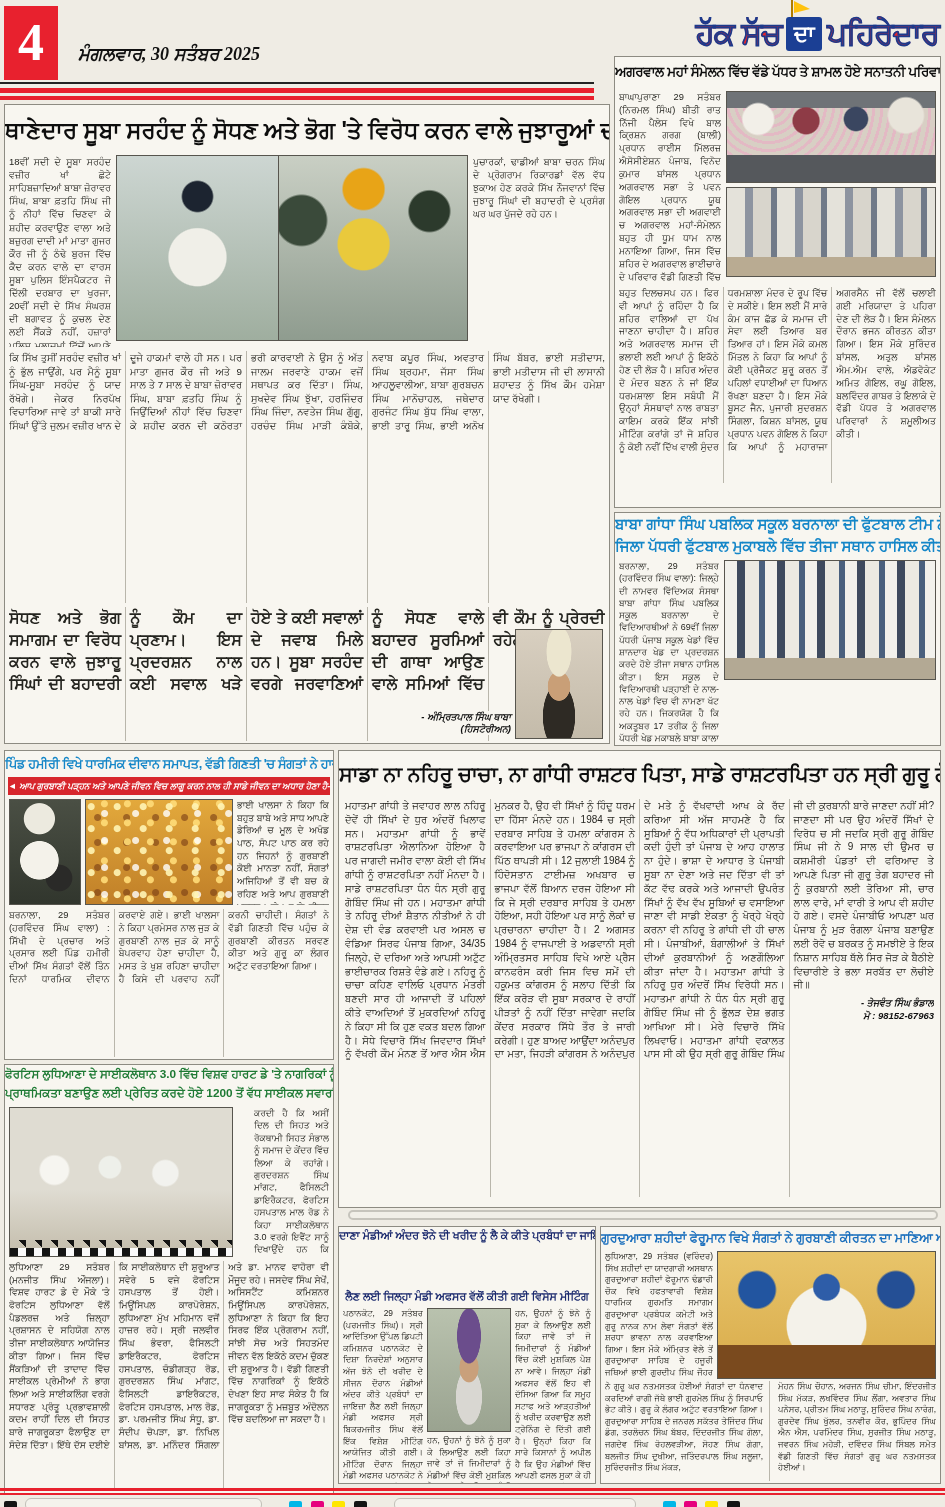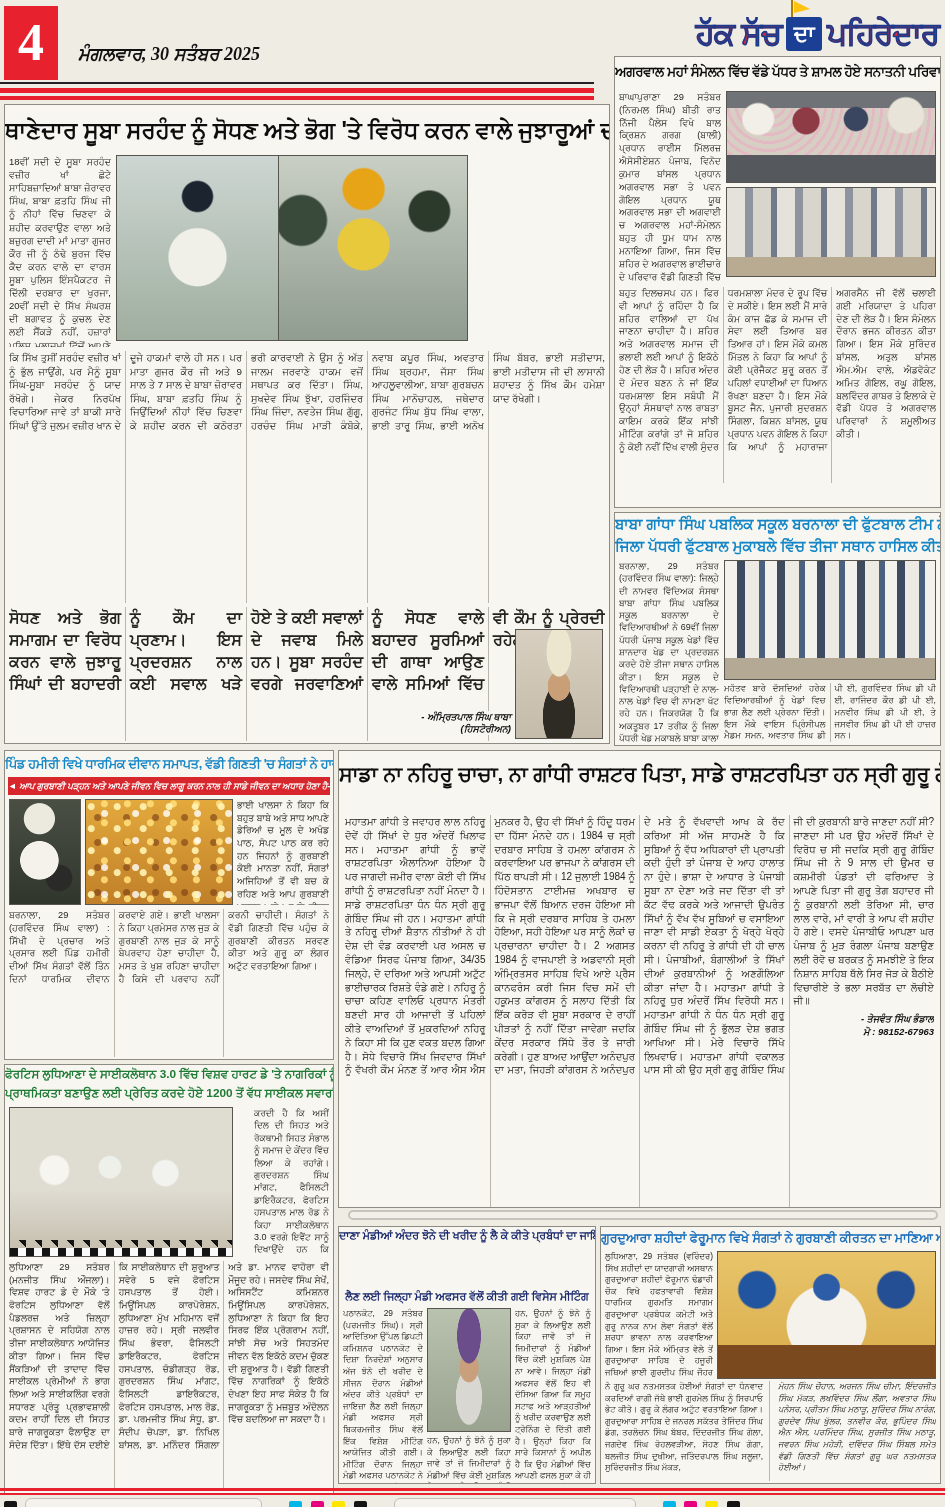--- a/index.html
+++ b/index.html
@@ -125,20 +125,21 @@
 <div class="abs redrule" style="right:130px;top:97px;width:62px;height:3px;"></div>
 
 <div class="article" style="left:4px;top:104px;width:606px;height:640px;">
   <div class="headline" style="font-size:23px;line-height:50px;height:50px;">ਥਾਣੇਦਾਰ ਸੂਬਾ ਸਰਹੰਦ ਨੂੰ ਸੋਧਣ ਅਤੇ ਭੋਗ 'ਤੇ ਵਿਰੋਧ ਕਰਨ ਵਾਲੇ ਜੁਝਾਰੂਆਂ ਦੀ ਬਹਾਦਰੀ ਨੂੰ ਪ੍ਰਣਾਮ</div>
   <div style="display:flex;height:192px;padding:0 4px;gap:5px;">
     <div class="txt" style="width:102px;font-size:9.5px;">18ਵੀਂ ਸਦੀ ਦੇ ਸੂਬਾ ਸਰਹੰਦ ਵਜ਼ੀਰ ਖਾਂ ਛੋਟੇ ਸਾਹਿਬਜ਼ਾਦਿਆਂ ਬਾਬਾ ਜ਼ੋਰਾਵਰ ਸਿੰਘ, ਬਾਬਾ ਫ਼ਤਹਿ ਸਿੰਘ ਜੀ ਨੂੰ ਨੀਹਾਂ ਵਿੱਚ ਚਿਣਵਾ ਕੇ ਸ਼ਹੀਦ ਕਰਵਾਉਣ ਵਾਲਾ ਅਤੇ ਬਜ਼ੁਰਗ ਦਾਦੀ ਮਾਂ ਮਾਤਾ ਗੁਜਰ ਕੌਰ ਜੀ ਨੂੰ ਠੰਢੇ ਬੁਰਜ ਵਿੱਚ ਕੈਦ ਕਰਨ ਵਾਲੇ ਦਾ ਵਾਰਸ ਸੂਬਾ ਪੁਲਿਸ ਇੰਸਪੈਕਟਰ ਜੋ ਦਿੱਲੀ ਦਰਬਾਰ ਦਾ ਖੁਰਜਾ, 20ਵੀਂ ਸਦੀ ਦੇ ਸਿੱਖ ਸੰਘਰਸ਼ ਦੀ ਬਗਾਵਤ ਨੂੰ ਕੁਚਲ ਦੇਣ ਲਈ ਸੈਂਕੜੇ ਨਹੀਂ, ਹਜ਼ਾਰਾਂ ਪੁਲਿਸ ਮੁਲਾਜ਼ਮਾਂ ਵਿੱਚੋਂ ਆਪਣੇ ਆਪ ਨੂੰ ਸੂਬਾ ਸਰਹੰਦ ਦਾ ਖਿਤਾਬ ਦੇ ਕੇ ਬੜੇ ਮਾਣ ਨਾਲ ਕਿਹਾ ਕਰਦਾ ਸੀ</div>
     <div class="photo" style="width:352px;height:186px;display:flex;">
       <div class="ph-protest-l" style="width:46%;height:100%;"></div>
       <div class="ph-protest-r" style="width:54%;height:100%;border-left:1px solid #57554e;"></div>
     </div>
+    <div class="txt cols" style="flex:1;font-size:9.5px;column-count:1;">ਪੁਚਾਰਕਾਂ, ਢਾਡੀਆਂ ਬਾਬਾ ਚਰਨ ਸਿੰਘ ਦੇ ਪ੍ਰੋਗਰਾਮ ਰਿਕਾਰਡਾਂ ਵੱਲ ਵੱਧ ਝੁਕਾਅ ਹੋਣ ਕਰਕੇ ਸਿੱਖ ਨੌਜਵਾਨਾਂ ਵਿੱਚ ਜੁਝਾਰੂ ਸਿੰਘਾਂ ਦੀ ਬਹਾਦਰੀ ਦੇ ਪ੍ਰਸੰਗ ਘਰ ਘਰ ਪੁੱਜਦੇ ਰਹੇ ਹਨ।</div>
   </div>
   <div class="cols txt" style="height:252px;margin:4px 4px 0 4px;column-count:5;font-size:9.8px;">ਕਿ ਸਿੱਖ ਤੁਸੀਂ ਸਰਹੰਦ ਵਜ਼ੀਰ ਖਾਂ ਨੂੰ ਭੁੱਲ ਜਾਉਂਗੇ, ਪਰ ਮੈਨੂੰ ਸੂਬਾ ਸਿੰਘ-ਸੂਬਾ ਸਰਹੰਦ ਨੂੰ ਯਾਦ ਰੱਖੋਗੇ। ਜੇਕਰ ਨਿਰਪੱਖ ਵਿਚਾਰਿਆ ਜਾਵੇ ਤਾਂ ਬਾਕੀ ਸਾਰੇ ਸਿੰਘਾਂ ਉੱਤੇ ਜੁਲਮ ਵਜ਼ੀਰ ਖਾਨ ਦੇ ਦੂਜੇ ਹਾਕਮਾਂ ਵਾਲੇ ਹੀ ਸਨ। ਪਰ ਮਾਤਾ ਗੁਜਰ ਕੌਰ ਜੀ ਅਤੇ 9 ਸਾਲ ਤੇ 7 ਸਾਲ ਦੇ ਬਾਬਾ ਜ਼ੋਰਾਵਰ ਸਿੰਘ, ਬਾਬਾ ਫ਼ਤਹਿ ਸਿੰਘ ਨੂੰ ਜਿਉਂਦਿਆਂ ਨੀਹਾਂ ਵਿੱਚ ਚਿਣਵਾ ਕੇ ਸ਼ਹੀਦ ਕਰਨ ਦੀ ਕਠੋਰਤਾ ਭਰੀ ਕਾਰਵਾਈ ਨੇ ਉਸ ਨੂੰ ਅੱਤ ਜਾਲਮ ਜਰਵਾਣੇ ਹਾਕਮ ਵਜੋਂ ਸਥਾਪਤ ਕਰ ਦਿੱਤਾ। ਸਿੰਘ, ਸੁਖਦੇਵ ਸਿੰਘ ਝੁੱਖਾ, ਹਰਜਿੰਦਰ ਸਿੰਘ ਜਿੰਦਾ, ਨਵਤੇਜ ਸਿੰਘ ਗੁੱਗੂ, ਹਰਚੰਦ ਸਿੰਘ ਮਾੜੀ ਕੰਬੋਕੇ, ਨਵਾਬ ਕਪੂਰ ਸਿੰਘ, ਅਵਤਾਰ ਸਿੰਘ ਬ੍ਰਹਮਾ, ਜੱਸਾ ਸਿੰਘ ਆਹਲੂਵਾਲੀਆ, ਬਾਬਾ ਗੁਰਬਚਨ ਸਿੰਘ ਮਾਨੋਚਾਹਲ, ਜਥੇਦਾਰ ਗੁਰਜੰਟ ਸਿੰਘ ਬੁੱਧ ਸਿੰਘ ਵਾਲਾ, ਭਾਈ ਤਾਰੂ ਸਿੰਘ, ਭਾਈ ਅਨੋਖ ਸਿੰਘ ਬੱਬਰ, ਭਾਈ ਸਤੀਦਾਸ, ਭਾਈ ਮਤੀਦਾਸ ਜੀ ਦੀ ਲਾਸਾਨੀ ਸ਼ਹਾਦਤ ਨੂੰ ਸਿੱਖ ਕੌਮ ਹਮੇਸ਼ਾ ਯਾਦ ਰੱਖੇਗੀ।</div>
   <div style="position:relative;height:134px;margin:4px;">
     <div class="cols txt" style="height:100%;column-count:5;font-size:16px;font-weight:bold;">ਸੋਧਣ ਅਤੇ ਭੋਗ ਸਮਾਗਮ ਦਾ ਵਿਰੋਧ ਕਰਨ ਵਾਲੇ ਜੁਝਾਰੂ ਸਿੰਘਾਂ ਦੀ ਬਹਾਦਰੀ ਨੂੰ ਕੌਮ ਦਾ ਪ੍ਰਣਾਮ। ਇਸ ਪ੍ਰਦਰਸ਼ਨ ਨਾਲ ਕਈ ਸਵਾਲ ਖੜੇ ਹੋਏ ਤੇ ਕਈ ਸਵਾਲਾਂ ਦੇ ਜਵਾਬ ਮਿਲੇ ਹਨ। ਸੂਬਾ ਸਰਹੰਦ ਵਰਗੇ ਜਰਵਾਣਿਆਂ ਨੂੰ ਸੋਧਣ ਵਾਲੇ ਬਹਾਦਰ ਸੂਰਮਿਆਂ ਦੀ ਗਾਥਾ ਆਉਣ ਵਾਲੇ ਸਮਿਆਂ ਵਿੱਚ ਵੀ ਕੌਮ ਨੂੰ ਪ੍ਰੇਰਦੀ ਰਹੇਗੀ।</div>
     <div class="photo ph-historian" style="position:absolute;right:2px;bottom:2px;width:88px;height:110px;"></div>
     <div class="attrib" style="position:absolute;right:94px;bottom:6px;width:128px;background:#f8f6f0;">- ਅੰਮ੍ਰਿਤਪਾਲ ਸਿੰਘ ਥਾਬਾ (ਹਿਸਟੋਰੀਅਨ)</div>
   </div>
 </div>
 
 <div class="article" style="left:614px;top:56px;width:327px;height:452px;">
@@ -153,42 +154,41 @@
   <div class="cols txt" style="height:196px;margin:4px;column-count:3;font-size:9.3px;">ਬਹੁਤ ਦਿਲਚਸਪ ਹਨ। ਫਿਰ ਵੀ ਆਪਾਂ ਨੂੰ ਰਹਿੰਦਾ ਹੈ ਕਿ ਸ਼ਹਿਰ ਵਾਲਿਆਂ ਦਾ ਪੱਖ ਜਾਣਨਾ ਚਾਹੀਦਾ ਹੈ। ਸ਼ਹਿਰ ਅਤੇ ਅਗਰਵਾਲ ਸਮਾਜ ਦੀ ਭਲਾਈ ਲਈ ਆਪਾਂ ਨੂੰ ਇਕੱਠੇ ਹੋਣ ਦੀ ਲੋੜ ਹੈ। ਸ਼ਹਿਰ ਅੰਦਰ ਦੋ ਮੰਦਰ ਬਣਨ ਨੇ ਜਾਂ ਇੱਕ ਧਰਮਸ਼ਾਲਾ ਇਸ ਸਬੰਧੀ ਮੈਂ ਉਨ੍ਹਾਂ ਸੰਸਥਾਵਾਂ ਨਾਲ ਰਾਬਤਾ ਕਾਇਮ ਕਰਕੇ ਇੱਕ ਸਾਂਝੀ ਮੀਟਿੰਗ ਕਰਾਂਗੇ ਤਾਂ ਜੋ ਸ਼ਹਿਰ ਨੂੰ ਕੋਈ ਨਵੀਂ ਦਿੱਖ ਵਾਲੀ ਸੁੰਦਰ ਧਰਮਸ਼ਾਲਾ ਮੰਦਰ ਦੇ ਰੂਪ ਵਿੱਚ ਦੇ ਸਕੀਏ। ਇਸ ਲਈ ਮੈਂ ਸਾਰੇ ਕੰਮ ਕਾਜ ਛੱਡ ਕੇ ਸਮਾਜ ਦੀ ਸੇਵਾ ਲਈ ਤਿਆਰ ਬਰ ਤਿਆਰ ਹਾਂ। ਇਸ ਮੌਕੇ ਕਮਲ ਮਿੱਤਲ ਨੇ ਕਿਹਾ ਕਿ ਆਪਾਂ ਨੂੰ ਕੋਈ ਪ੍ਰੋਜੈਕਟ ਸ਼ੁਰੂ ਕਰਨ ਤੋਂ ਪਹਿਲਾਂ ਵਧਾਈਆਂ ਦਾ ਧਿਆਨ ਰੱਖਣਾ ਬਣਦਾ ਹੈ। ਇਸ ਮੌਕੇ ਬੂਸਟ ਜੈਨ, ਪੁਜਾਰੀ ਸੁਦਰਸ਼ਨ ਸਿੰਗਲਾ, ਕਿਸ਼ਨ ਬਾਂਸਲ, ਯੂਥ ਪ੍ਰਧਾਨ ਪਵਨ ਗੋਇਲ ਨੇ ਕਿਹਾ ਕਿ ਆਪਾਂ ਨੂੰ ਮਹਾਰਾਜਾ ਅਗਰਸੈਨ ਜੀ ਵੱਲੋਂ ਚਲਾਈ ਗਈ ਮਰਿਯਾਦਾ ਤੇ ਪਹਿਰਾ ਦੇਣ ਦੀ ਲੋੜ ਹੈ। ਇਸ ਸੰਮੇਲਨ ਦੌਰਾਨ ਭਜਨ ਕੀਰਤਨ ਕੀਤਾ ਗਿਆ। ਇਸ ਮੌਕੇ ਸੁਰਿੰਦਰ ਬਾਂਸਲ, ਅਤੁਲ ਬਾਂਸਲ ਐਮ.ਐਮ ਵਾਲੇ, ਐਡਵੋਕੇਟ ਅਮਿਤ ਗੋਇਲ, ਰਘੂ ਗੋਇਲ, ਬਲਵਿੰਦਰ ਗਾਬਰ ਤੇ ਇਲਾਕੇ ਦੇ ਵੱਡੀ ਪੱਧਰ ਤੇ ਅਗਰਵਾਲ ਪਰਿਵਾਰਾਂ ਨੇ ਸ਼ਮੂਲੀਅਤ ਕੀਤੀ।</div>
 </div>
 
 <div class="article" style="left:614px;top:512px;width:327px;height:234px;">
   <div class="headline" style="font-size:15px;line-height:22px;height:22px;color:#1486c8;">ਬਾਬਾ ਗਾਂਧਾ ਸਿੰਘ ਪਬਲਿਕ ਸਕੂਲ ਬਰਨਾਲਾ ਦੀ ਫੁੱਟਬਾਲ ਟੀਮ ਨੇ</div>
   <div class="headline" style="font-size:15px;line-height:22px;height:22px;color:#1486c8;">ਜਿਲਾ ਪੱਧਰੀ ਫੁੱਟਬਾਲ ਮੁਕਾਬਲੇ ਵਿੱਚ ਤੀਜਾ ਸਥਾਨ ਹਾਸਿਲ ਕੀਤਾ</div>
   <div style="display:flex;gap:5px;padding:3px 4px;height:182px;">
     <div class="txt" style="width:100px;font-size:8.9px;">ਬਰਨਾਲਾ, 29 ਸਤੰਬਰ (ਹਰਵਿੰਦਰ ਸਿੰਘ ਵਾਲਾ): ਜਿਲ੍ਹੇ ਦੀ ਨਾਮਵਰ ਵਿੱਦਿਅਕ ਸੰਸਥਾ ਬਾਬਾ ਗਾਂਧਾ ਸਿੰਘ ਪਬਲਿਕ ਸਕੂਲ ਬਰਨਾਲਾ ਦੇ ਵਿਦਿਆਰਥੀਆਂ ਨੇ 69ਵੀਂ ਜਿਲਾ ਪੱਧਰੀ ਪੰਜਾਬ ਸਕੂਲ ਖੇਡਾਂ ਵਿੱਚ ਸ਼ਾਨਦਾਰ ਖੇਡ ਦਾ ਪ੍ਰਦਰਸ਼ਨ ਕਰਦੇ ਹੋਏ ਤੀਜਾ ਸਥਾਨ ਹਾਸਿਲ ਕੀਤਾ। ਇਸ ਸਕੂਲ ਦੇ ਵਿਦਿਆਰਥੀ ਪੜ੍ਹਾਈ ਦੇ ਨਾਲ-ਨਾਲ ਖੇਡਾਂ ਵਿਚ ਵੀ ਨਾਮਣਾ ਖੱਟ ਰਹੇ ਹਨ। ਜਿਕਰਯੋਗ ਹੈ ਕਿ ਅਕਤੂਬਰ 17 ਤਰੀਕ ਨੂੰ ਜਿਲਾ ਪੱਧਰੀ ਖੇਡ ਮੁਕਾਬਲੇ ਬਾਬਾ ਕਾਲਾ ਮਹਿਰ ਸਟੇਡੀਅਮ ਬਰਨਾਲਾ ਵਿਖੇ ਕਰਵਾਏ ਗਏ। ਇਸ ਖੁਸ਼ੀ ਦੇ ਮੌਕੇ 'ਤੇ ਸੰਸਥਾ ਦੇ ਪ੍ਰਿੰਸੀਪਲ ਡਾ. ਸੰਦੀਪ ਕੁਮਾਰ ਜੀ ਨੇ ਖਿਡਾਰੀਆਂ ਨੂੰ ਵਧਾਈ ਦਿੰਦੇ ਹੋਏ ਖੇਡਾਂ ਦਾ ਸਾਡੀ ਜ਼ਿੰਦਗੀ ਵਿਚ</div>
     <div style="flex:1;display:flex;flex-direction:column;gap:3px;">
       <div class="photo ph-team" style="height:120px;"></div>
-      <div class="cols txt" style="flex:1;column-count:2;font-size:8.6px;">ਮਹੱਤਵ ਬਾਰੇ ਦੱਸਦਿਆਂ ਹਰੇਕ ਵਿਦਿਆਰਥੀਆਂ ਨੂੰ ਖੇਡਾਂ ਵਿਚ ਭਾਗ ਲੈਣ ਲਈ ਪ੍ਰੇਰਨਾ ਦਿੱਤੀ। ਇਸ ਮੌਕੇ ਵਾਇਸ ਪ੍ਰਿੰਸੀਪਲ ਮੈਡਮ ਸਮਨ, ਅਵਤਾਰ ਸਿੰਘ ਡੀ ਪੀ ਈ, ਗੁਰਵਿੰਦਰ ਸਿੰਘ ਡੀ ਪੀ ਈ, ਰਾਜਿੰਦਰ ਕੌਰ ਡੀ ਪੀ ਈ, ਮਨਵੀਰ ਸਿੰਘ ਡੀ ਪੀ ਈ, ਤੇ ਜਸਵੀਰ ਸਿੰਘ ਡੀ ਪੀ ਈ ਹਾਜ਼ਰ ਸਨ।</div>
     </div>
   </div>
 </div>
 
 <div class="article" style="left:4px;top:750px;width:330px;height:310px;">
   <div class="headline" style="font-size:12.8px;line-height:26px;height:26px;color:#1486c8;letter-spacing:-0.3px;">ਪਿੰਡ ਹਮੀਰੀ ਵਿਖੇ ਧਾਰਮਿਕ ਦੀਵਾਨ ਸਮਾਪਤ, ਵੱਡੀ ਗਿਣਤੀ 'ਚ ਸੰਗਤਾਂ ਨੇ ਹਾਜ਼ਰੀ ਭਰੀ</div>
   <div class="strip" style="height:18px;line-height:18px;font-size:8.8px;margin:0 3px;">
     <span>◄</span>
     <span>ਆਪ ਗੁਰਬਾਣੀ ਪੜ੍ਹਨ ਅਤੇ ਆਪਣੇ ਜੀਵਨ ਵਿਚ ਲਾਗੂ ਕਰਨ ਨਾਲ ਹੀ ਸਾਡੇ ਜੀਵਨ ਦਾ ਅਧਾਰ ਹੋਣਾ ਹੈ- ਭਾਈ ਪੰਥਪ੍ਰੀਤ ਸਿੰਘ</span>
   </div>
   <div style="display:flex;gap:4px;padding:4px 4px 0 4px;height:106px;">
     <div class="photo ph-elder" style="width:72px;"></div>
     <div class="photo ph-crowd" style="width:148px;"></div>
     <div class="txt" style="flex:1;font-size:9.2px;">ਭਾਈ ਖਾਲਸਾ ਨੇ ਕਿਹਾ ਕਿ ਬਹੁਤ ਬਾਬੇ ਅਤੇ ਸਾਧ ਆਪਣੇ ਡੇਰਿਆਂ ਚ ਮੂਲ ਦੇ ਅਖੰਡ ਪਾਠ, ਸੰਪਟ ਪਾਠ ਕਰ ਰਹੇ ਹਨ ਜਿਹਨਾਂ ਨੂੰ ਗੁਰਬਾਣੀ ਕੋਈ ਮਾਨਤਾ ਨਹੀਂ, ਸੰਗਤਾਂ ਅਜਿਹਿਆਂ ਤੋਂ ਵੀ ਬਚ ਕੇ ਰਹਿਣ ਅਤੇ ਆਪ ਗੁਰਬਾਣੀ ਪੜ੍ਹਨ ਅਤੇ ਆਪਣੇ ਜੀਵਨ ਵਿਚ ਲਾਗੂ ਕਰਨ ਫੇਰ ਹੀ ਸਾਡੇ ਜੀਵਨ ਦਾ ਅਧਾਰ ਹੋਣਾ ਹੈ। ਉਨ੍ਹਾਂ ਕਿਹਾ ਕਿ ਆਪਾਂ ਬੱਚਿਆਂ ਨੂੰ ਮਾਂ ਬੋਲੀ ਜਰੂਰ ਸਿਖਾਓ, ਭਾਸ਼ਾਵਾਂ ਜਿੰਨੀਆਂ ਮਰਜੀ ਸਿੱਖ ਲੈਣ ਪਰ ਆਪਣੀ ਮਾਂ ਬੋਲੀ ਨਹੀਂ ਭੁੱਲਣੀ ਚਾਹੀਦੀ।</div>
   </div>
   <div class="cols txt" style="height:148px;margin:4px;column-count:3;font-size:9.3px;">ਬਰਨਾਲਾ, 29 ਸਤੰਬਰ (ਹਰਵਿੰਦਰ ਸਿੰਘ ਵਾਲਾ) : ਸਿੱਖੀ ਦੇ ਪ੍ਰਚਾਰ ਅਤੇ ਪ੍ਰਸਾਰ ਲਈ ਪਿੰਡ ਹਮੀਰੀ ਦੀਆਂ ਸਿੱਖ ਸੰਗਤਾਂ ਵੱਲੋਂ ਤਿੰਨ ਦਿਨਾਂ ਧਾਰਮਿਕ ਦੀਵਾਨ ਕਰਵਾਏ ਗਏ। ਭਾਈ ਖਾਲਸਾ ਨੇ ਕਿਹਾ ਪ੍ਰਮੇਸਰ ਨਾਲ ਜੁੜ ਕੇ ਗੁਰਬਾਣੀ ਨਾਲ ਜੁੜ ਕੇ ਸਾਨੂੰ ਬੇਪਰਵਾਹ ਹੋਣਾ ਚਾਹੀਦਾ ਹੈ, ਮਸਤ ਤੇ ਖੁਸ਼ ਰਹਿਣਾ ਚਾਹੀਦਾ ਹੈ ਕਿਸੇ ਦੀ ਪਰਵਾਹ ਨਹੀਂ ਕਰਨੀ ਚਾਹੀਦੀ। ਸੰਗਤਾਂ ਨੇ ਵੱਡੀ ਗਿਣਤੀ ਵਿੱਚ ਪਹੁੰਚ ਕੇ ਗੁਰਬਾਣੀ ਕੀਰਤਨ ਸਰਵਣ ਕੀਤਾ ਅਤੇ ਗੁਰੂ ਕਾ ਲੰਗਰ ਅਟੁੱਟ ਵਰਤਾਇਆ ਗਿਆ।</div>
 </div>
 
 <div class="article" style="left:338px;top:750px;width:603px;height:458px;">
   <div class="headline" style="font-size:20.5px;line-height:46px;height:46px;">ਸਾਡਾ ਨਾ ਨਹਿਰੂ ਚਾਚਾ, ਨਾ ਗਾਂਧੀ ਰਾਸ਼ਟਰ ਪਿਤਾ, ਸਾਡੇ ਰਾਸ਼ਟਰਪਿਤਾ ਹਨ ਸ੍ਰੀ ਗੁਰੂ ਗੋਬਿੰਦ ਸਿੰਘ ਜੀ॥</div>
-  <div class="cols" style="height:398px;margin:18px 6px;column-count:4;font-size:10px;overflow:hidden;">
+  <div class="cols" style="height:398px;margin:2px 6px;column-count:4;font-size:10px;overflow:hidden;">
     <span>ਮਹਾਤਮਾ ਗਾਂਧੀ ਤੇ ਜਵਾਹਰ ਲਾਲ ਨਹਿਰੂ ਦੋਵੇਂ ਹੀ ਸਿੱਖਾਂ ਦੇ ਧੁਰ ਅੰਦਰੋਂ ਖਿਲਾਫ ਸਨ। ਮਹਾਤਮਾ ਗਾਂਧੀ ਨੂੰ ਭਾਵੇਂ ਰਾਸ਼ਟਰਪਿਤਾ ਐਲਾਨਿਆ ਹੋਇਆ ਹੈ ਪਰ ਜਾਗਦੀ ਜਮੀਰ ਵਾਲਾ ਕੋਈ ਵੀ ਸਿੱਖ ਗਾਂਧੀ ਨੂੰ ਰਾਸ਼ਟਰਪਿਤਾ ਨਹੀਂ ਮੰਨਦਾ ਹੈ। ਸਾਡੇ ਰਾਸ਼ਟਰਪਿਤਾ ਧੰਨ ਧੰਨ ਸ੍ਰੀ ਗੁਰੂ ਗੋਬਿੰਦ ਸਿੰਘ ਜੀ ਹਨ। ਮਹਾਤਮਾ ਗਾਂਧੀ ਤੇ ਨਹਿਰੂ ਦੀਆਂ ਸ਼ੈਤਾਨ ਨੀਤੀਆਂ ਨੇ ਹੀ ਦੇਸ਼ ਦੀ ਵੰਡ ਕਰਵਾਈ ਪਰ ਅਸਲ ਚ ਵੰਡਿਆ ਸਿਰਫ ਪੰਜਾਬ ਗਿਆ, 34/35 ਜਿਲ੍ਹੇ, ਦੋ ਦਰਿਆ ਅਤੇ ਆਪਸੀ ਅਟੁੱਟ ਭਾਈਚਾਰਕ ਰਿਸ਼ਤੇ ਵੰਡੇ ਗਏ। ਨਹਿਰੂ ਨੂੰ ਚਾਚਾ ਕਹਿਣ ਵਾਲਿਓ ਪ੍ਰਧਾਨ ਮੰਤਰੀ ਬਣਦੀ ਸਾਰ ਹੀ ਆਜਾਦੀ ਤੋਂ ਪਹਿਲਾਂ ਕੀਤੇ ਵਾਅਦਿਆਂ ਤੋਂ ਮੁਕਰਦਿਆਂ ਨਹਿਰੂ ਨੇ ਕਿਹਾ ਸੀ ਕਿ ਹੁਣ ਵਕਤ ਬਦਲ ਗਿਆ ਹੈ। ਸੋਧੇ ਵਿਚਾਰੋ ਸਿੱਖ ਜਿਵਦਾਰ ਸਿੱਖਾਂ ਨੂੰ ਵੱਖਰੀ ਕੌਮ ਮੰਨਣ ਤੋਂ ਆਰ ਐਸ ਐਸ ਮੁਨਕਰ ਹੈ, ਉਹ ਵੀ ਸਿੱਖਾਂ ਨੂੰ ਹਿੰਦੂ ਧਰਮ ਦਾ ਹਿੱਸਾ ਮੰਨਦੇ ਹਨ। 1984 ਚ ਸ੍ਰੀ ਦਰਬਾਰ ਸਾਹਿਬ ਤੇ ਹਮਲਾ ਕਾਂਗਰਸ ਨੇ ਕਰਵਾਇਆ ਪਰ ਭਾਜਪਾ ਨੇ ਕਾਂਗਰਸ ਦੀ ਪਿੱਠ ਥਾਪੜੀ ਸੀ। 12 ਜੁਲਾਈ 1984 ਨੂੰ ਹਿੰਦੋਸਤਾਨ ਟਾਈਮਜ਼ ਅਖਬਾਰ ਚ ਭਾਜਪਾ ਵੱਲੋਂ ਬਿਆਨ ਦਰਜ ਹੋਇਆ ਸੀ ਕਿ ਜੇ ਸ੍ਰੀ ਦਰਬਾਰ ਸਾਹਿਬ ਤੇ ਹਮਲਾ ਹੋਇਆ, ਸਹੀ ਹੋਇਆ ਪਰ ਸਾਨੂੰ ਲੋਕਾਂ ਚ ਪ੍ਰਚਾਰਨਾ ਚਾਹੀਦਾ ਹੈ। 2 ਅਗਸਤ 1984 ਨੂੰ ਵਾਜਪਾਈ ਤੇ ਅਡਵਾਨੀ ਸ੍ਰੀ ਅੰਮ੍ਰਿਤਸਰ ਸਾਹਿਬ ਵਿਖੇ ਆਏ ਪ੍ਰੈਸ ਕਾਨਫਰੰਸ ਕਰੀ ਜਿਸ ਵਿਚ ਸਮੇਂ ਦੀ ਹਕੂਮਤ ਕਾਂਗਰਸ ਨੂੰ ਸਲਾਹ ਦਿੱਤੀ ਕਿ ਇੱਕ ਕਰੋੜ ਵੀ ਸੂਬਾ ਸਰਕਾਰ ਦੇ ਰਾਹੀਂ ਪੀੜਤਾਂ ਨੂੰ ਨਹੀਂ ਦਿੱਤਾ ਜਾਵੇਗਾ ਜਦਕਿ ਕੇਂਦਰ ਸਰਕਾਰ ਸਿੱਧੇ ਤੌਰ ਤੇ ਜਾਰੀ ਕਰੇਗੀ। ਹੁਣ ਬਾਅਦ ਆਉਂਦਾ ਅਨੰਦਪੁਰ ਦਾ ਮਤਾ, ਜਿਹੜੀ ਕਾਂਗਰਸ ਨੇ ਅਨੰਦਪੁਰ ਦੇ ਮਤੇ ਨੂੰ ਵੱਖਵਾਦੀ ਆਖ ਕੇ ਰੱਦ ਕਰਿਆ ਸੀ ਅੱਜ ਸਾਹਮਣੇ ਹੈ ਕਿ ਸੂਬਿਆਂ ਨੂੰ ਵੱਧ ਅਧਿਕਾਰਾਂ ਦੀ ਪ੍ਰਾਪਤੀ ਕਦੀ ਹੁੰਦੀ ਤਾਂ ਪੰਜਾਬ ਦੇ ਆਹ ਹਾਲਾਤ ਨਾ ਹੁੰਦੇ। ਭਾਸ਼ਾ ਦੇ ਆਧਾਰ ਤੇ ਪੰਜਾਬੀ ਸੂਬਾ ਨਾ ਦੇਣਾ ਅਤੇ ਜਦ ਦਿੱਤਾ ਵੀ ਤਾਂ ਕੱਟ ਵੱਢ ਕਰਕੇ ਅਤੇ ਆਜਾਦੀ ਉਪਰੰਤ ਸਿੱਖਾਂ ਨੂੰ ਵੱਖ ਵੱਖ ਸੂਬਿਆਂ ਚ ਵਸਾਇਆ ਜਾਣਾ ਵੀ ਸਾਡੀ ਏਕਤਾ ਨੂੰ ਖੋਰ੍ਹੇ ਖੋਰ੍ਹੇ ਕਰਨਾ ਵੀ ਨਹਿਰੂ ਤੇ ਗਾਂਧੀ ਦੀ ਹੀ ਚਾਲ ਸੀ। ਪੰਜਾਬੀਆਂ, ਬੰਗਾਲੀਆਂ ਤੇ ਸਿੱਖਾਂ ਦੀਆਂ ਕੁਰਬਾਨੀਆਂ ਨੂੰ ਅਣਗੌਲਿਆ ਕੀਤਾ ਜਾਂਦਾ ਹੈ। ਮਹਾਤਮਾ ਗਾਂਧੀ ਤੇ ਨਹਿਰੂ ਧੁਰ ਅੰਦਰੋਂ ਸਿੱਖ ਵਿਰੋਧੀ ਸਨ। ਮਹਾਤਮਾ ਗਾਂਧੀ ਨੇ ਧੰਨ ਧੰਨ ਸ੍ਰੀ ਗੁਰੂ ਗੋਬਿੰਦ ਸਿੰਘ ਜੀ ਨੂੰ ਭੁੱਲੜ ਦੇਸ਼ ਭਗਤ ਆਖਿਆ ਸੀ। ਮੇਰੇ ਵਿਚਾਰੋ ਸਿੱਖੋ ਲਿਖਵਾਓ। ਮਹਾਤਮਾ ਗਾਂਧੀ ਵਕਾਲਤ ਪਾਸ ਸੀ ਕੀ ਉਹ ਸ੍ਰੀ ਗੁਰੂ ਗੋਬਿੰਦ ਸਿੰਘ ਜੀ ਦੀ ਕੁਰਬਾਨੀ ਬਾਰੇ ਜਾਣਦਾ ਨਹੀਂ ਸੀ? ਜਾਣਦਾ ਸੀ ਪਰ ਉਹ ਅੰਦਰੋਂ ਸਿੱਖਾਂ ਦੇ ਵਿਰੋਧ ਚ ਸੀ ਜਦਕਿ ਸ੍ਰੀ ਗੁਰੂ ਗੋਬਿੰਦ ਸਿੰਘ ਜੀ ਨੇ 9 ਸਾਲ ਦੀ ਉਮਰ ਚ ਕਸ਼ਮੀਰੀ ਪੰਡਤਾਂ ਦੀ ਫਰਿਆਦ ਤੇ ਆਪਣੇ ਪਿਤਾ ਜੀ ਗੁਰੂ ਤੇਗ ਬਹਾਦਰ ਜੀ ਨੂੰ ਕੁਰਬਾਨੀ ਲਈ ਤੋਰਿਆ ਸੀ, ਚਾਰ ਲਾਲ ਵਾਰੇ, ਮਾਂ ਵਾਰੀ ਤੇ ਆਪ ਵੀ ਸ਼ਹੀਦ ਹੋ ਗਏ। ਵਸਦੇ ਪੰਜਾਬੀਓ ਆਪਣਾ ਘਰ ਪੰਜਾਬ ਨੂੰ ਮੁੜ ਰੰਗਲਾ ਪੰਜਾਬ ਬਣਾਉਣ ਲਈ ਰੋਵੋ ਚ ਬਰਕਤ ਨੂੰ ਸਮਝੀਏ ਤੇ ਇਕ ਨਿਸ਼ਾਨ ਸਾਹਿਬ ਥੱਲੇ ਸਿਰ ਜੋੜ ਕੇ ਬੈਠੀਏ ਵਿਚਾਰੀਏ ਤੇ ਭਲਾ ਸਰਬੱਤ ਦਾ ਲੋਚੀਏ ਜੀ॥</span>
     <div class="attrib" style="margin-top:4px;">- ਤੇਜਵੰਤ ਸਿੰਘ ਭੰਡਾਲ</div>
     <div class="attrib">ਮੋ : 98152-67963</div>
   </div>
 </div>
 
 <div class="article" style="left:4px;top:1064px;width:330px;height:430px;">
   <div class="headline" style="font-size:11.8px;line-height:19px;height:19px;color:#1e7a34;">ਫੋਰਟਿਸ ਲੁਧਿਆਣਾ ਦੇ ਸਾਈਕਲੋਥਾਨ 3.0 ਵਿੱਚ ਵਿਸ਼ਵ ਹਾਰਟ ਡੇ 'ਤੇ ਨਾਗਰਿਕਾਂ ਨੂੰ ਦਿਲ ਦੀ ਸਿਹਤ</div>
   <div class="headline" style="font-size:11.8px;line-height:19px;height:19px;color:#1e7a34;">ਪ੍ਰਾਥਮਿਕਤਾ ਬਣਾਉਣ ਲਈ ਪ੍ਰੇਰਿਤ ਕਰਦੇ ਹੋਏ 1200 ਤੋਂ ਵੱਧ ਸਾਈਕਲ ਸਵਾਰਾਂ ਨੇ ਭਾਗ ਲਿਆ</div>
   <div style="display:flex;gap:21px;padding:4px 4px 0 4px;height:150px;">
@@ -214,21 +214,21 @@
 </div>
 
 <div class="article" style="left:600px;top:1226px;width:341px;height:258px;">
   <div class="headline" style="font-size:12.6px;line-height:22px;height:22px;color:#1a6fbd;">ਗੁਰਦੁਆਰਾ ਸ਼ਹੀਦਾਂ ਫੇਰੂਮਾਨ ਵਿਖੇ ਸੰਗਤਾਂ ਨੇ ਗੁਰਬਾਣੀ ਕੀਰਤਨ ਦਾ ਮਾਣਿਆ ਆਨੰਦ</div>
   <div style="display:flex;gap:4px;padding:2px 4px;height:128px;">
     <div class="txt" style="width:108px;font-size:8.4px;">ਲੁਧਿਆਣਾ, 29 ਸਤੰਬਰ (ਵਰਿੰਦਰ) ਸਿੱਖ ਸ਼ਹੀਦਾਂ ਦਾ ਯਾਦਗਾਰੀ ਅਸਥਾਨ ਗੁਰਦੁਆਰਾ ਸ਼ਹੀਦਾਂ ਫੇਰੂਮਾਨ ਢੰਡਾਰੀ ਚੌਕ ਵਿਖੇ ਹਫਤਾਵਾਰੀ ਵਿਸ਼ੇਸ਼ ਧਾਰਮਿਕ ਗੁਰਮਤਿ ਸਮਾਗਮ ਗੁਰਦੁਆਰਾ ਪ੍ਰਬੰਧਕ ਕਮੇਟੀ ਅਤੇ ਗੁਰੂ ਨਾਨਕ ਨਾਮ ਲੇਵਾ ਸੰਗਤਾਂ ਵੱਲੋਂ ਸ਼ਰਧਾ ਭਾਵਨਾ ਨਾਲ ਕਰਵਾਇਆ ਗਿਆ। ਇਸ ਮੌਕੇ ਅੰਮ੍ਰਿਤ ਵੇਲੇ ਤੋਂ ਗੁਰਦੁਆਰਾ ਸਾਹਿਬ ਦੇ ਹਜੂਰੀ ਜਥਿਆਂ ਭਾਈ ਗੁਰਦੀਪ ਸਿੰਘ ਜੌਹਰ ਵਾਲਿਆਂ, ਭਾਈ ਗੁਰਸ਼ਰਨ ਸਿੰਘ, ਭਾਈ ਹਰਪ੍ਰੀਤ ਸਿੰਘ ਖਾਲਸਾ, ਭਾਈ ਪ੍ਰਮਵੀਰ ਸਿੰਘ ਅਤੇ ਭਾਈ ਗੁਰਮੇਲ ਸਿੰਘ ਹਜ਼ੂਰੀ ਰਾਗੀ ਸ੍ਰੀ ਦਰਬਾਰ ਸਾਹਿਬ, ਅੰਮ੍ਰਿਤਸਰ ਸਾਹਿਬ ਵਾਲਿਆਂ ਉਨ੍ਹਾਂ ਦੇ ਜੱਥੇ ਵੱਲੋਂ ਸੰਗਤਾਂ ਨੂੰ ਨਾਮ ਬਾਣੀ ਨਾਲ ਜੋੜਿਆ ਗਿਆ। ਗੁਰਦੁਆਰਾ ਸਾਹਿਬ ਦੇ ਮੁੱਖ ਕਥਾ ਵਾਚਕ ਗਿਆਨੀ ਮਨਪ੍ਰੀਤ ਸਿੰਘ ਨੇ ਗੁਰੂ ਘਰ ਨਤਮਸਤਕ ਹੋਈਆਂ ਸੰਗਤਾਂ ਨਾਲ ਗੁਰਮਤਿ ਵਿਚਾਰਾਂ ਦੀ ਸਾਂਝ ਪਾਈ। ਗੁਰਦੁਆਰਾ ਸਾਹਿਬ ਦੇ ਮੁੱਖ ਸੇਵਾਦਾਰ ਐਡਵੋਕੇਟ ਬਲਵਿੰਦਰ ਸਿੰਘ ਲਾਇਲਪੁਰੀ</div>
     <div class="photo ph-kirtan" style="flex:1;"></div>
   </div>
   <div style="display:flex;gap:8px;padding:0 4px;height:100px;">
     <div class="txt" style="flex:1;font-size:8.4px;border-right:1px solid #b9b6ab;padding-right:6px;">ਨੇ ਗੁਰੂ ਘਰ ਨਤਮਸਤਕ ਹੋਈਆਂ ਸੰਗਤਾਂ ਦਾ ਧੰਨਵਾਦ ਕਰਦਿਆਂ ਰਾਗੀ ਜੱਥੇ ਭਾਈ ਗੁਰਮੇਲ ਸਿੰਘ ਨੂੰ ਸਿਰਪਾਓ ਭੇਟ ਕੀਤੇ। ਗੁਰੂ ਕੇ ਲੰਗਰ ਅਟੁੱਟ ਵਰਤਾਇਆ ਗਿਆ। ਗੁਰਦੁਆਰਾ ਸਾਹਿਬ ਦੇ ਜਨਰਲ ਸਕੱਤਰ ਤੇਜਿੰਦਰ ਸਿੰਘ ਡੰਗ, ਤਰਲੋਚਨ ਸਿੰਘ ਬੱਬਰ, ਦਿੰਦਰਜੀਤ ਸਿੰਘ ਗੋਲਾ, ਜਗਦੇਵ ਸਿੰਘ ਰੋਹਲਵੜੀਆ, ਸੋਹਣ ਸਿੰਘ ਗੋਗਾ, ਬਲਜੀਤ ਸਿੰਘ ਦੁਖੀਆ, ਜਤਿੰਦਰਪਾਲ ਸਿੰਘ ਸਲੂਜਾ, ਸੁਰਿੰਦਰਜੀਤ ਸਿੰਘ ਮੱਕੜ,</div>
-    <div class="txt" style="flex:1;font-size:8.4px;font-style:italic;">ਮੋਹਨ ਸਿੰਘ ਚੌਹਾਨ, ਅਰਜਨ ਸਿੰਘ ਚੀਮਾ, ਇੰਦਰਜੀਤ ਸਿੰਘ ਮੱਕੜ, ਲਖਵਿੰਦਰ ਸਿੰਘ ਲੌਂਗਾ, ਅਵਤਾਰ ਸਿੰਘ ਪਨੇਸਰ, ਪ੍ਰੀਤਮ ਸਿੰਘ ਮਠਾੜੂ, ਸੁਰਿੰਦਰ ਸਿੰਘ ਨਾਰੰਗ, ਗੁਰਦੇਵ ਸਿੰਘ ਖੁੱਲਰ, ਤਨਵੀਰ ਕੌਰ, ਭੁਪਿੰਦਰ ਸਿੰਘ ਐਨ ਐਸ, ਪਰਮਿੰਦਰ ਸਿੰਘ, ਸੁਰਜੀਤ ਸਿੰਘ ਮਠਾੜੂ, ਜਵਰਨ ਸਿੰਘ ਮਹੇੜੀ, ਦਵਿੰਦਰ ਸਿੰਘ ਸਿੰਬਲ ਸਮੇਤ ਵੱਡੀ ਗਿਣਤੀ ਵਿੱਚ ਸੰਗਤਾਂ ਗੁਰੂ ਘਰ ਨਤਮਸਤਕ ਹੋਈਆਂ।</div>
+    <div class="txt" style="flex:1;font-size:8.4px;">ਮੋਹਨ ਸਿੰਘ ਚੌਹਾਨ, ਅਰਜਨ ਸਿੰਘ ਚੀਮਾ, ਇੰਦਰਜੀਤ ਸਿੰਘ ਮੱਕੜ, ਲਖਵਿੰਦਰ ਸਿੰਘ ਲੌਂਗਾ, ਅਵਤਾਰ ਸਿੰਘ ਪਨੇਸਰ, ਪ੍ਰੀਤਮ ਸਿੰਘ ਮਠਾੜੂ, ਸੁਰਿੰਦਰ ਸਿੰਘ ਨਾਰੰਗ, ਗੁਰਦੇਵ ਸਿੰਘ ਖੁੱਲਰ, ਤਨਵੀਰ ਕੌਰ, ਭੁਪਿੰਦਰ ਸਿੰਘ ਐਨ ਐਸ, ਪਰਮਿੰਦਰ ਸਿੰਘ, ਸੁਰਜੀਤ ਸਿੰਘ ਮਠਾੜੂ, ਜਵਰਨ ਸਿੰਘ ਮਹੇੜੀ, ਦਵਿੰਦਰ ਸਿੰਘ ਸਿੰਬਲ ਸਮੇਤ ਵੱਡੀ ਗਿਣਤੀ ਵਿੱਚ ਸੰਗਤਾਂ ਗੁਰੂ ਘਰ ਨਤਮਸਤਕ ਹੋਈਆਂ।</div>
   </div>
 </div>
 
 <div class="abs redrule" style="left:0;top:1488px;width:945px;height:3px;"></div>
 <div class="abs redrule" style="left:0;top:1493px;width:945px;height:2px;"></div>
 <div class="abs" style="left:4px;top:1498px;width:937px;height:9px;">
   <span class="regsq" style="background:#141414;"></span>
   <span class="regbar" style="width:235px;"></span>
   <span style="display:inline-block;width:18px;"></span>
   <span class="regsq" style="background:#00b7e8;"></span>

